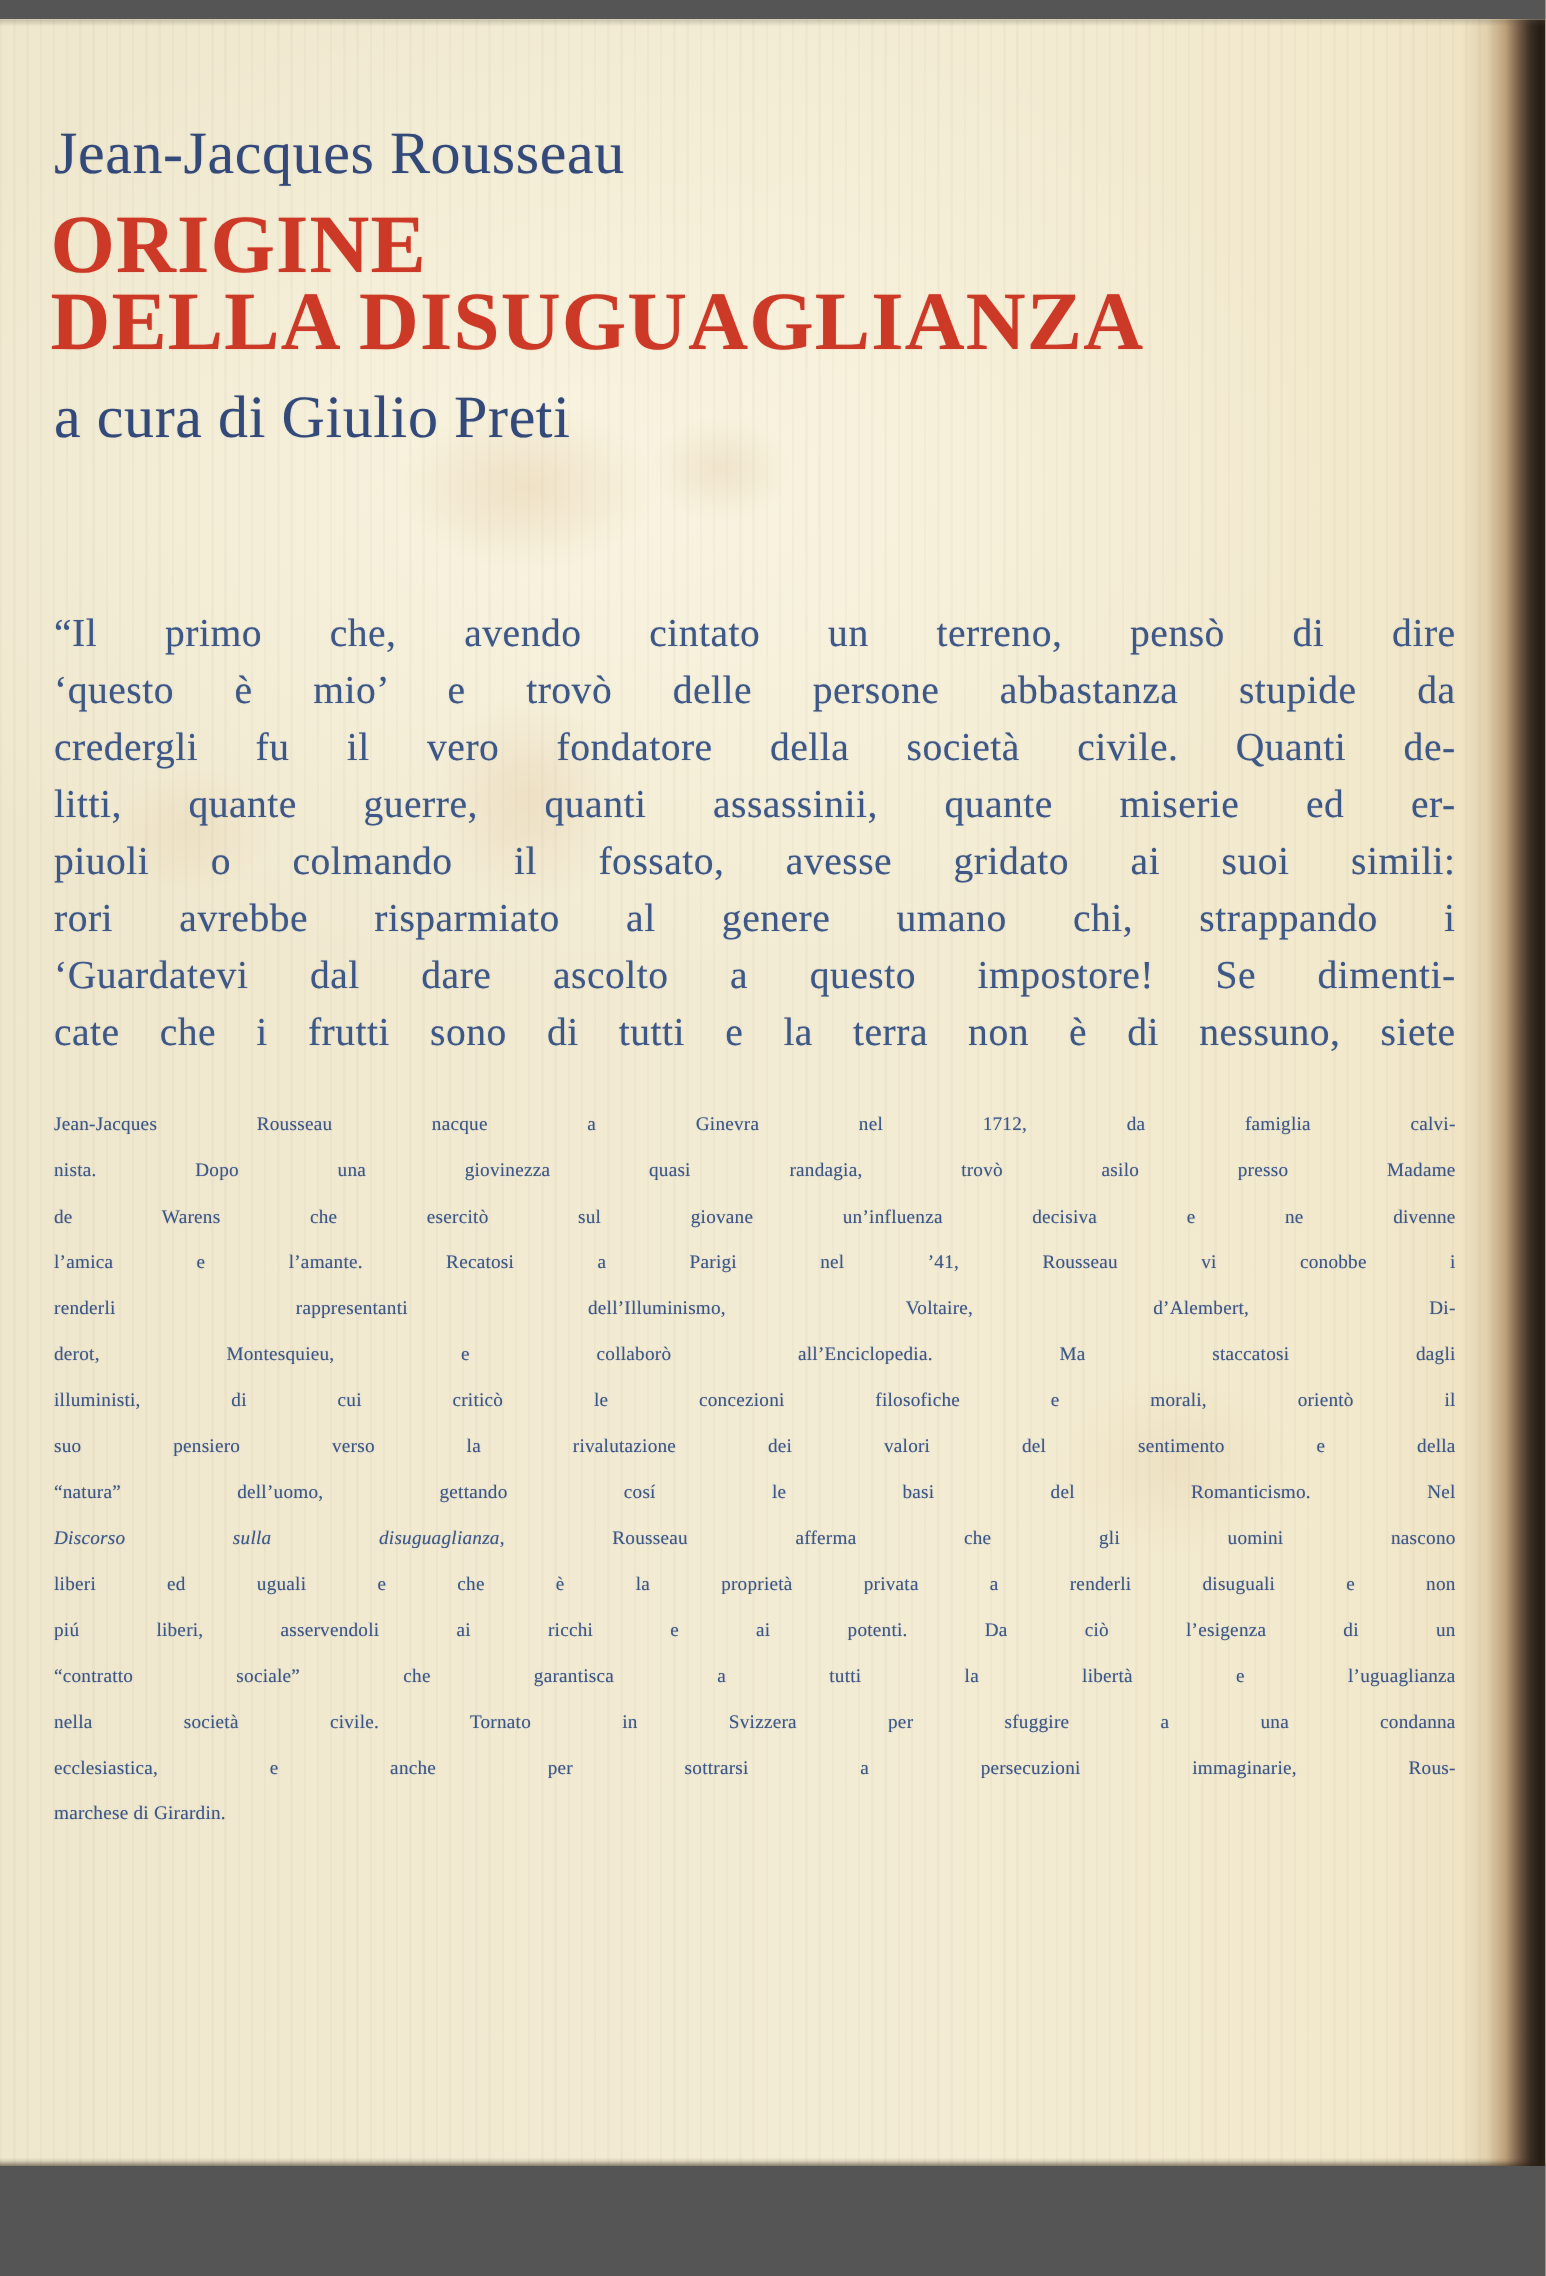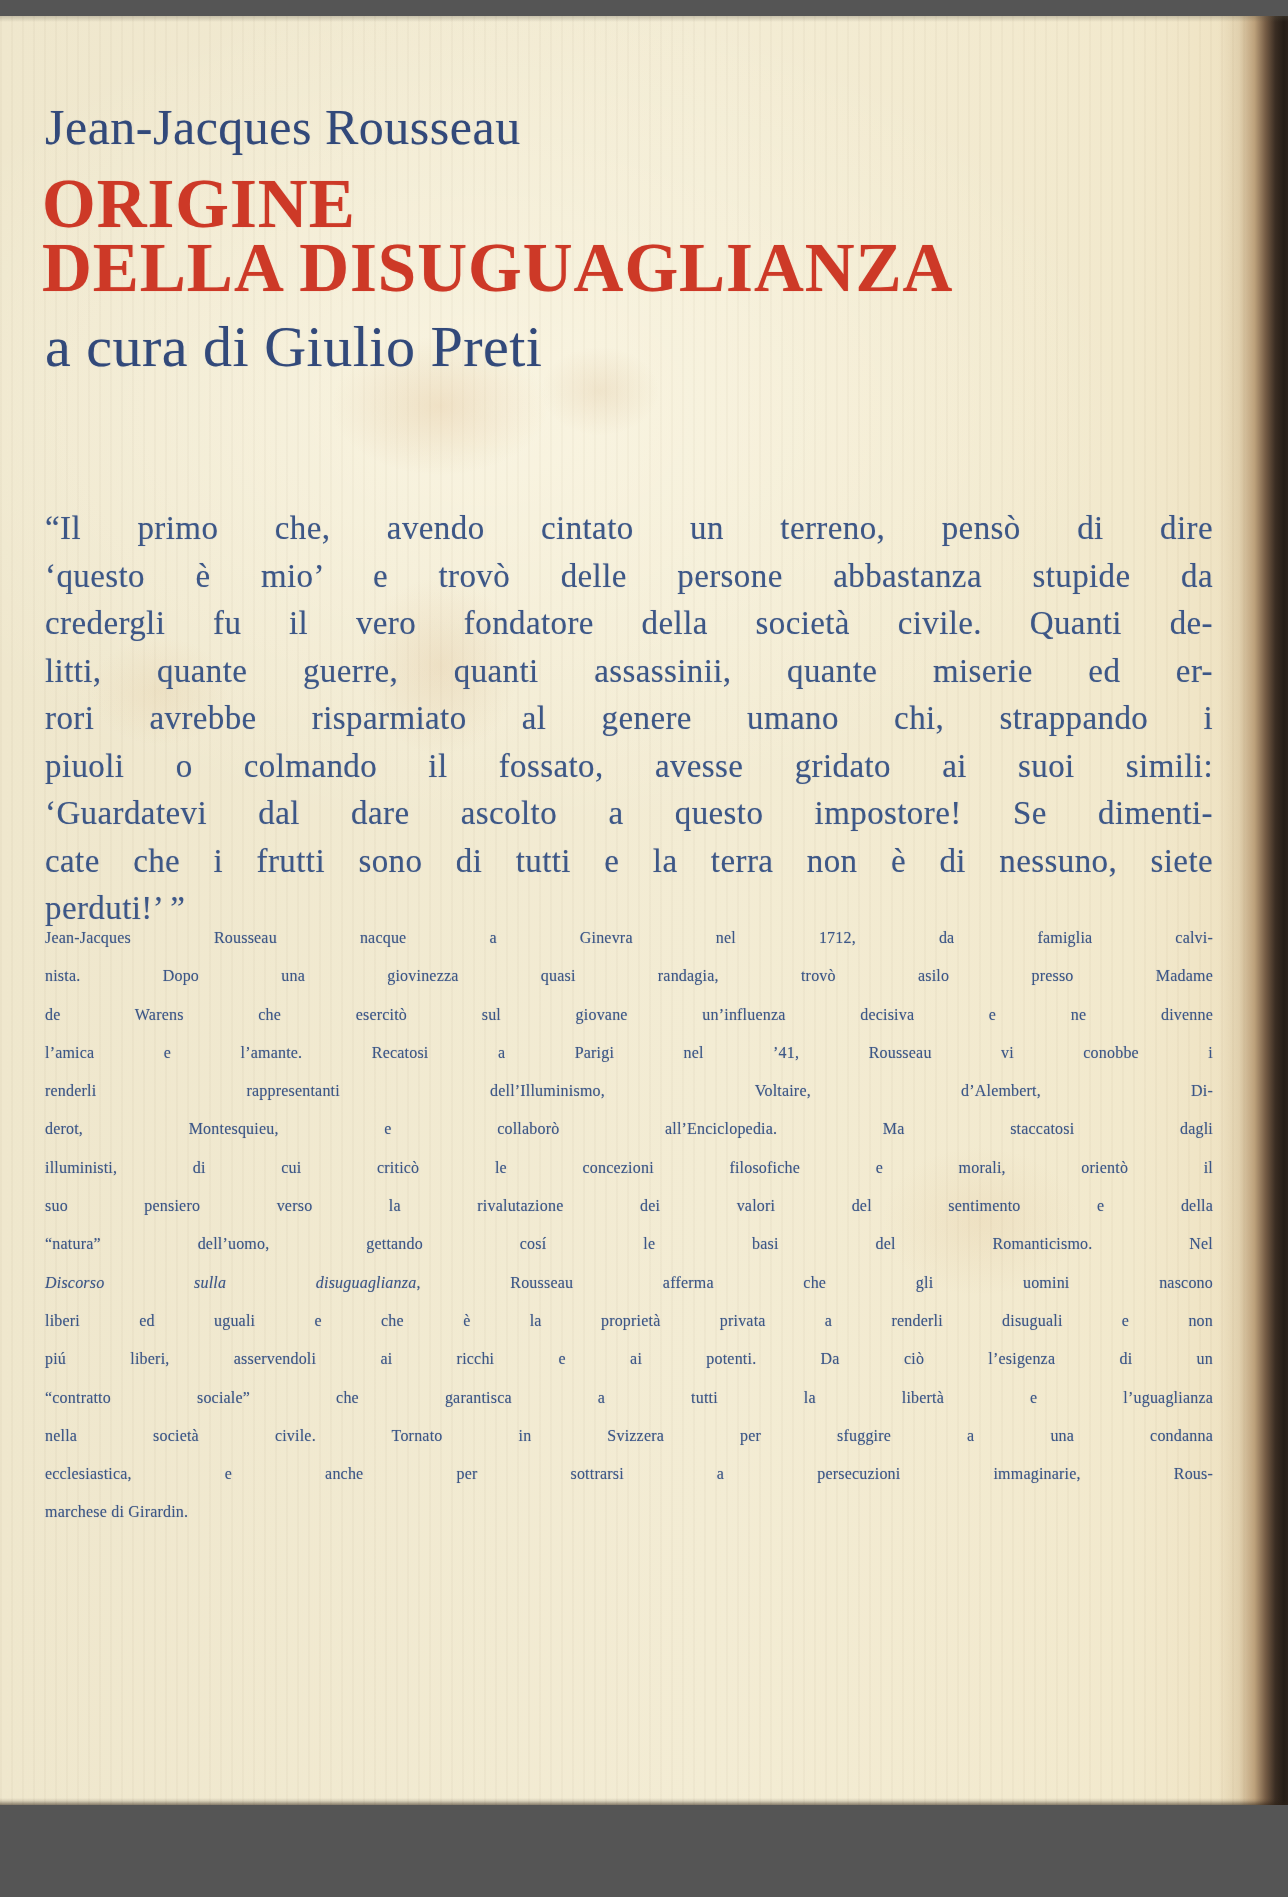--- a/index.html
+++ b/index.html
@@ -71,21 +71,21 @@
   #book-title {
     position:absolute; left:42px; top:156px;
     font-size:69px; line-height:64px;
     font-weight:bold;
     color:#cd3927;
     letter-spacing:1px;
     text-shadow:0 0 1px rgba(205,57,39,0.45);
   }
   #editor-credit {
     position:absolute; left:45px; top:302px;
-    font-size:58px; line-height:58px;
+    font-size:50px; line-height:58px;
     color:#32497a;
     letter-spacing:0.5px;
     text-shadow:0 0 1px rgba(50,73,122,0.35);
   }
 
   .text-block { position:absolute; left:45px; width:1168px; color:#3d5787; }
   #quote-paragraph {
     top:489px;
     font-size:33px; line-height:47.5px;
     letter-spacing:0.4px;
@@ -120,25 +120,24 @@
     <div>DELLA DISUGUAGLIANZA</div>
   </div>
 
   <div id="editor-credit">a cura di Giulio Preti</div>
 
   <div id="quote-paragraph" class="text-block">
       <div class="tline">“Il primo che, avendo cintato un terreno, pensò di dire</div>
       <div class="tline">‘questo è mio’ e trovò delle persone abbastanza stupide da</div>
       <div class="tline">credergli fu il vero fondatore della società civile. Quanti de-</div>
       <div class="tline">litti, quante guerre, quanti assassinii, quante miserie ed er-</div>
+      <div class="tline">piuoli o colmando il fossato, avesse gridato ai suoi simili:</div>
       <div class="tline">rori avrebbe risparmiato al genere umano chi, strappando i</div>
-      <div class="tline">piuoli o colmando il fossato, avesse gridato ai suoi simili:</div>
       <div class="tline">‘Guardatevi dal dare ascolto a questo impostore! Se dimenti-</div>
       <div class="tline">cate che i frutti sono di tutti e la terra non è di nessuno, siete</div>
-      <div class="tline tline-last">perduti!’ ”</div>
     </div>
 
   <div id="bio-paragraph" class="text-block">
       <div class="tline">Jean-Jacques Rousseau nacque a Ginevra nel 1712, da famiglia calvi-</div>
       <div class="tline">nista. Dopo una giovinezza quasi randagia, trovò asilo presso Madame</div>
       <div class="tline">de Warens che esercitò sul giovane un’influenza decisiva e ne divenne</div>
       <div class="tline">l’amica e l’amante. Recatosi a Parigi nel ’41, Rousseau vi conobbe i</div>
       <div class="tline">renderli rappresentanti dell’Illuminismo, Voltaire, d’Alembert, Di-</div>
       <div class="tline">derot, Montesquieu, e collaborò all’Enciclopedia. Ma staccatosi dagli</div>
       <div class="tline">illuministi, di cui criticò le concezioni filosofiche e morali, orientò il</div>

